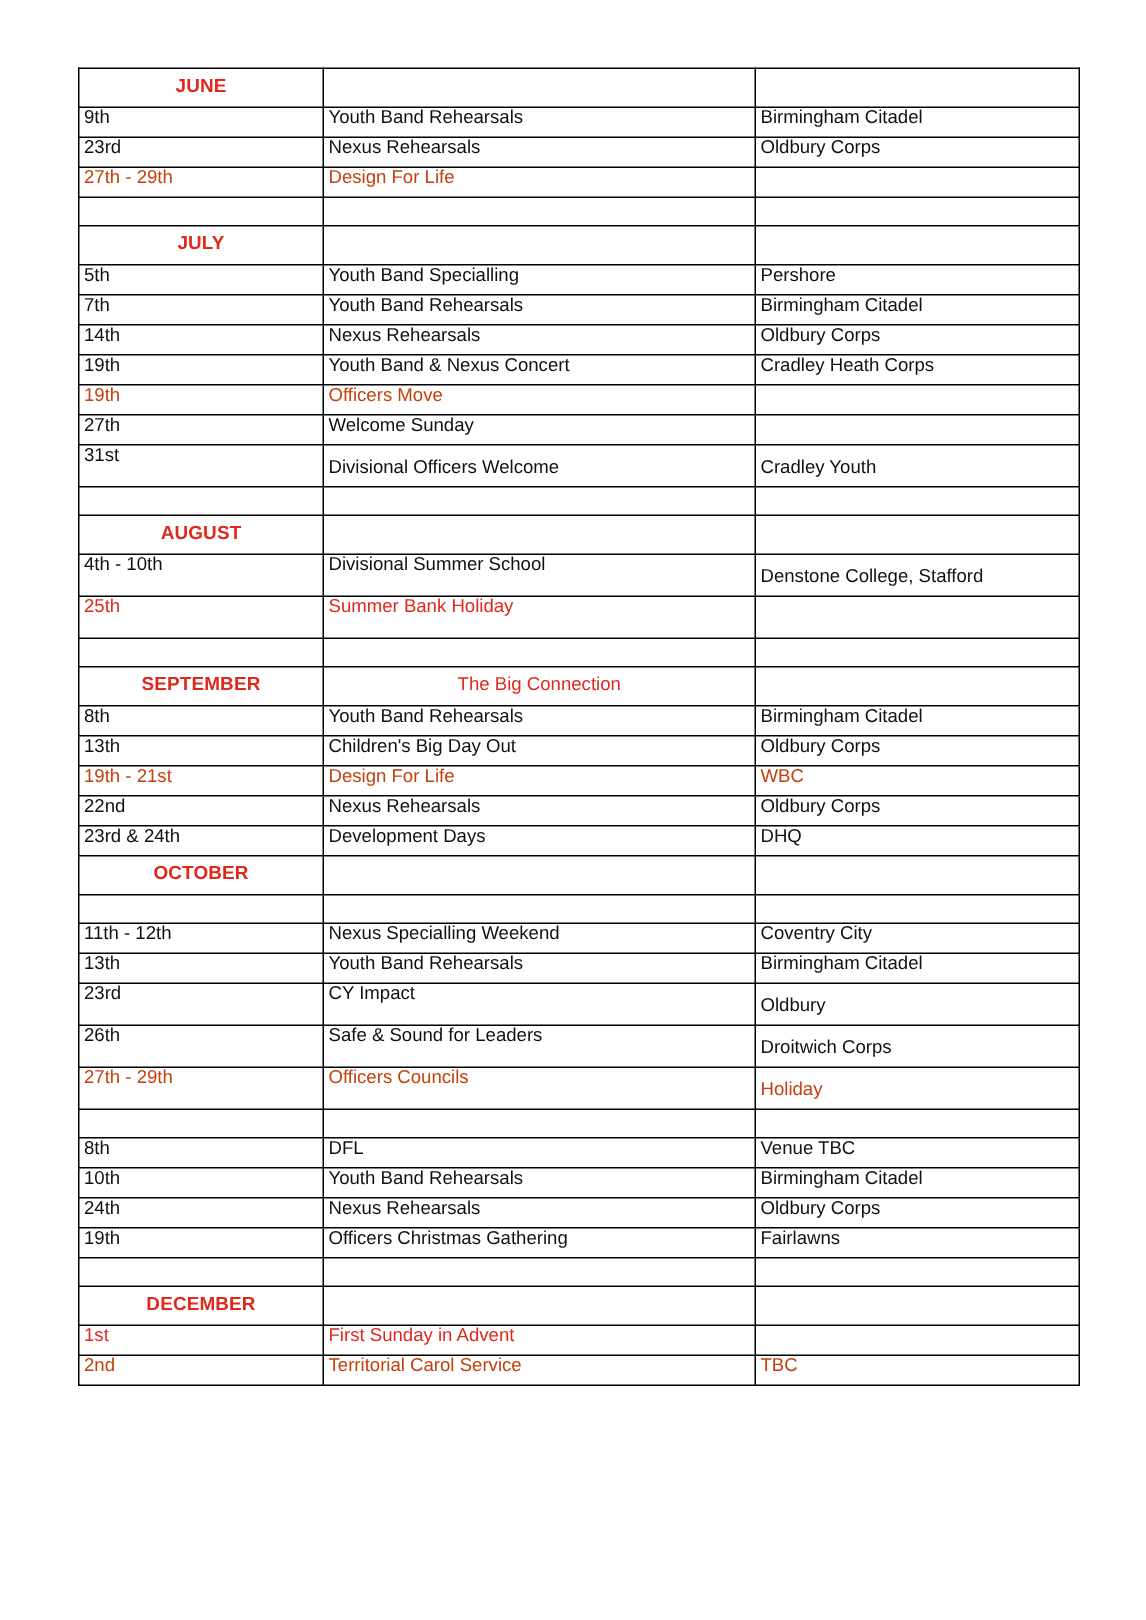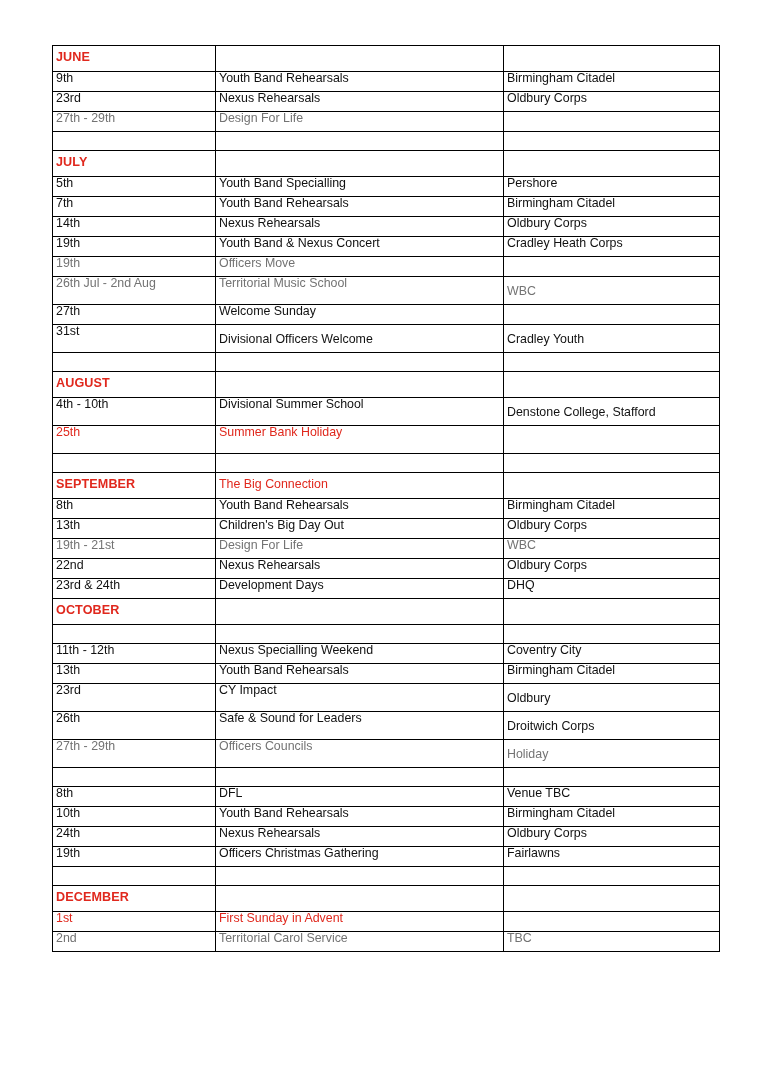--- a/index.html
+++ b/index.html
@@ -47,31 +47,31 @@
   col.c-venue  { width: 216px; }
 
   
   tr.r-std  td { height: 18px; }
   tr.r-tall td { height: 26px; }
   tr.r-hdr  td { height: 24px; }
   tr.r-gap  td { height: 17px; }
 
   
   .t-red  { color: #e0281d; }
-  .t-blue { color: #737373; }
+  .t-blue { color: #c2410c; }
   .t-black{ color: #111111; }
 
   .month-name {
     font-weight: bold;
     font-size: 12.6px;
     letter-spacing: 0.1px;
   }
 
   
-  .push-sm { display:block; padding-top: 5px; }
+  .push-sm { display:block; padding-top: 5px; text-align: center; }
   .push-md { display:block; padding-top: 8px; }
   .push-0  { display:block; padding-top: 0px; }
 
   .cell-txt { display: block; }
 </style>
 </head>
 <body>
 
 <div class="page">
   <table class="schedule-table">
@@ -195,31 +195,20 @@
           <td>
             <span class="cell-txt t-blue push-0">19th</span>
           </td>
           <td>
             <span class="cell-txt t-blue push-0">Officers Move</span>
           </td>
           <td>
             <span class="cell-txt t-black push-0">&nbsp;</span>
           </td>
         </tr>
-        <tr class="r-tall">
-          <td>
-            <span class="cell-txt t-blue push-0">26th Jul - 2nd Aug</span>
-          </td>
-          <td>
-            <span class="cell-txt t-blue push-0">Territorial Music School</span>
-          </td>
-          <td>
-            <span class="cell-txt t-blue push-md">WBC</span>
-          </td>
-        </tr>
         <tr class="r-std">
           <td>
             <span class="cell-txt t-black push-0">27th</span>
           </td>
           <td>
             <span class="cell-txt t-black push-0">Welcome Sunday</span>
           </td>
           <td>
             <span class="cell-txt t-black push-0">&nbsp;</span>
           </td>

